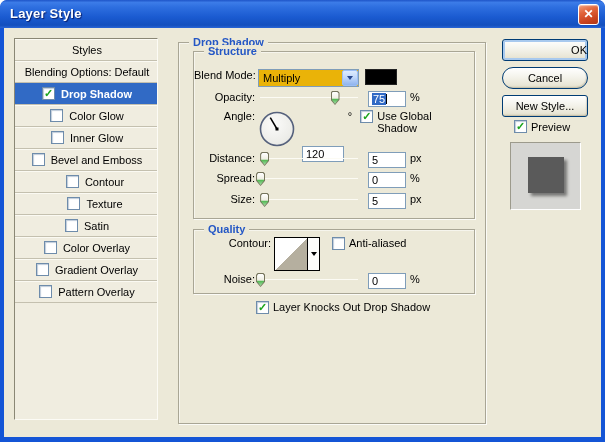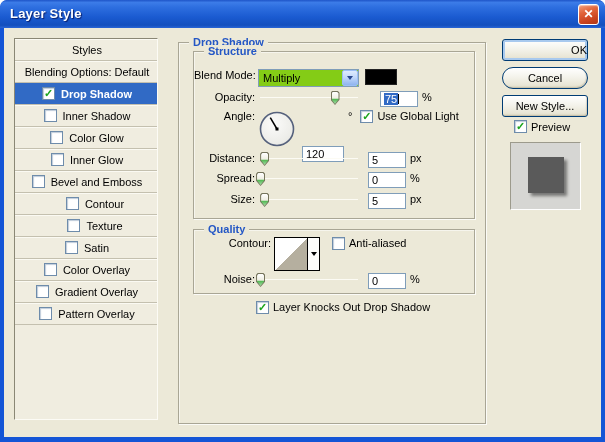--- a/index.html
+++ b/index.html
@@ -48,21 +48,21 @@
   .flabel{width:61px;flex:none;text-align:right;margin-right:3px;white-space:nowrap;}
 
   
   .tfield{width:38px;height:16px;border:1px solid #7F9DB9;background:#fff;font-size:11px;
     line-height:14px;padding-left:3px;white-space:nowrap;overflow:hidden;}
   .sel-text{background:var(--selection-blue,#316AC5);color:#fff;padding:0 1px;}
   .caret{display:inline-block;width:1px;height:10px;background:#000;vertical-align:-1px;}
   .unit{margin-left:4px;}
 
   
-  .combo{width:101px;height:18px;border:1px solid #7F9DB9;background:#84cc16;display:flex;align-items:center;position:relative;}
+  .combo{width:101px;height:18px;border:1px solid #7F9DB9;background:#eab308;display:flex;align-items:center;position:relative;}
   .combo-text{flex:1;padding-left:4px;font-size:11px;}
   .combo-btn{width:16px;height:16px;margin-right:0px;border-radius:2px;flex:none;
     background:linear-gradient(180deg,#DDEBFE 0%,#C2D8FA 45%,#8FB4EE 100%);
     border:1px solid #9CBEF5;display:flex;align-items:center;justify-content:center;}
   .chev{width:0;height:0;border-left:3px solid transparent;border-right:3px solid transparent;border-top:4px solid #28478F;}
 
   .swatch{width:32px;height:16px;background:var(--swatch-black,#000);margin-left:6px;border:1px solid #222;}
 
   
   .slider{position:relative;width:102px;height:14px;flex:none;}
@@ -121,24 +121,20 @@
         </div>
         <div class="sb-row">
           <span class="sb-label">Blending Options: Default</span>
         </div>
         <div class="sb-row selected">
           <span class="xp-check">✓</span>
           <span class="sb-label">Drop Shadow</span>
         </div>
         <div class="sb-row">
           <span class="xp-check"></span>
-          <span class="sb-label">Inner Shadow</span>
-        </div>
-        <div class="sb-row">
-          <span class="xp-check"></span>
           <span class="sb-label">Color Glow</span>
         </div>
         <div class="sb-row">
           <span class="xp-check"></span>
           <span class="sb-label">Inner Glow</span>
         </div>
         <div class="sb-row">
           <span class="xp-check"></span>
           <span class="sb-label">Bevel and Emboss</span>
         </div>
@@ -184,42 +180,42 @@
           </div>
           <div class="swatch"></div>
         </div>
 
         <div class="frow" style="left:0;top:39px;width:280px;height:16px;">
           <span class="flabel">Opacity:</span>
           <div class="slider">
             <div class="track"></div>
             <div class="thumb" style="left: calc(75% - 4px);"></div>
           </div>
-          <div class="tfield" style="margin-left:20px;"><span class="sel-text">75</span><span class="caret"></span></div>
+          <div class="tfield" style="margin-left:8px;"><span class="sel-text">75</span><span class="caret"></span></div>
           <span class="unit">%</span>
         </div>
 
         <div class="frow" style="left:0;top:58px;width:280px;height:38px;">
           <span class="flabel">Angle:</span>
           <svg class="dial" width="38" height="38">
             <defs>
               <radialGradient id="dialg" cx="40%" cy="35%" r="75%">
                 <stop offset="0%" stop-color="#FBFBFA"></stop>
                   <stop offset="80%" stop-color="#ECECE8"></stop>
                   <stop offset="100%" stop-color="#DADAD4"></stop>
               </radialGradient>
             </defs>
             <circle cx="19" cy="19" r="16.5" fill="url(#dialg)" stroke="#55617C" stroke-width="1.6"></circle>
             <line x1="19" y1="19" x2="12.3" y2="7.6" stroke="#000" stroke-width="1.5"></line>
             <rect x="17.5" y="17.5" width="3" height="3" fill="#000"></rect>
           </svg>
           <div class="tfield" style="width:42px;margin-top:36px;"><span>120</span></div>
           <span class="unit">°</span>
           <span class="pcheck" style="margin-left:8px;"><span>✓</span></span>
-          <span>Use Global Light</span>
+          <span>Use Global Shadow</span>
         </div>
 
         <div class="frow" style="left:0;top:100px;width:280px;height:16px;">
           <span class="flabel">Distance:</span>
           <div class="slider">
             <div class="track"></div>
             <div class="thumb" style="left: calc(6% - 4px);"></div>
           </div>
           <div class="tfield" style="margin-left:8px;"><span>5</span></div>
           <span class="unit">px</span>

